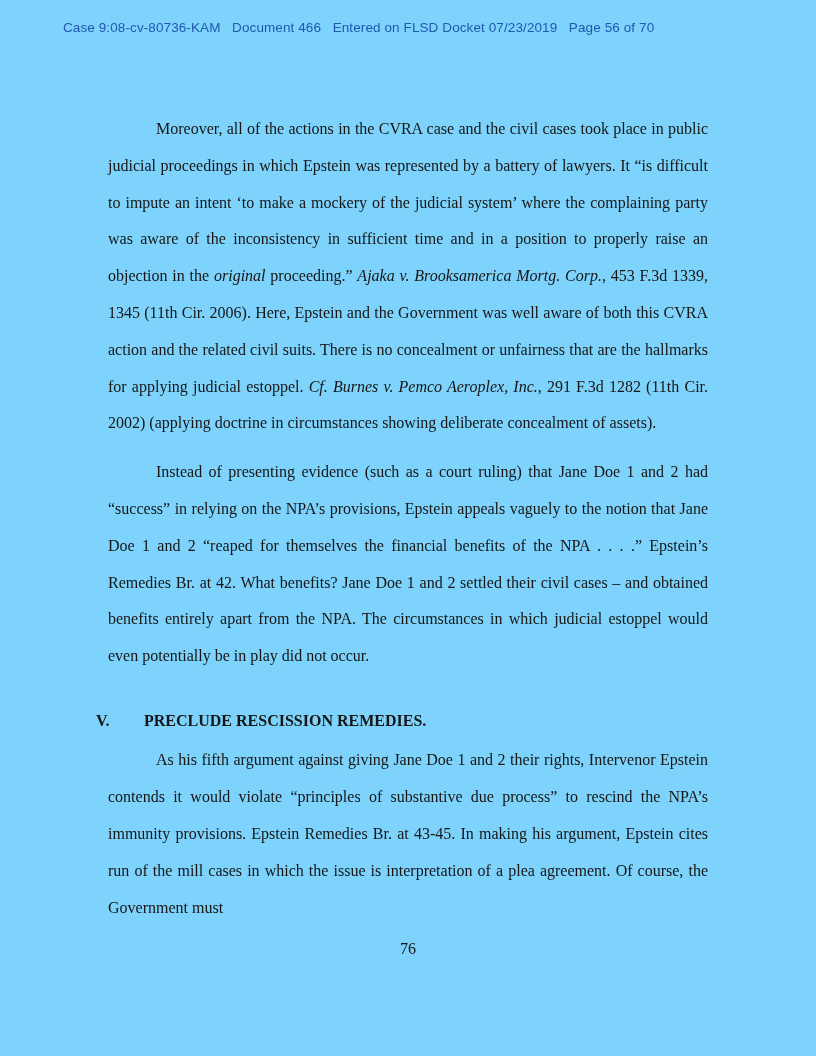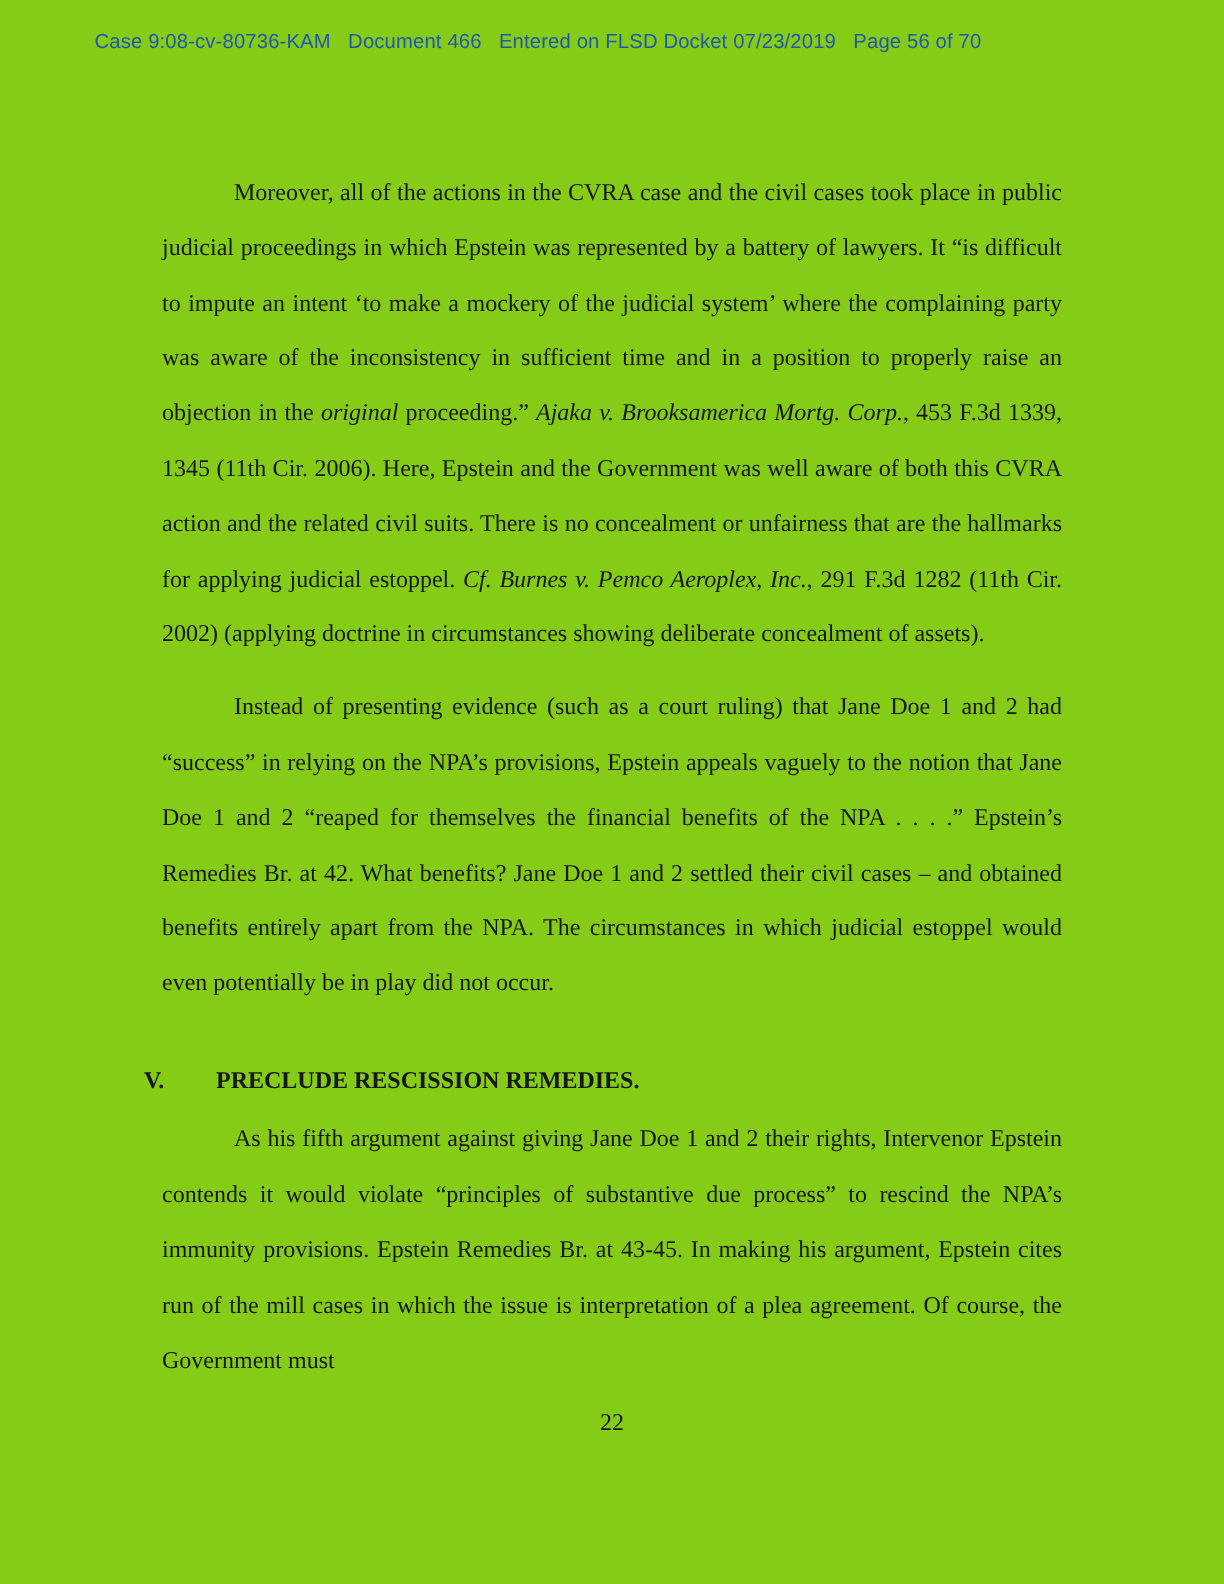--- a/index.html
+++ b/index.html
@@ -6,21 +6,21 @@
   body {
     width: 816px;
     height: 1056px;
     background: #ffffff;
     position: relative;
     overflow: hidden;
   }
   .page {
     position: absolute;
     inset: 0;
-    background: #84cc16;
+    background: #7dd3fc;
     font-family: "Liberation Serif", serif;
     color: #161616;
   }
   .stamp {
     position: absolute;
     top: 20px;
     left: 63px;
     font-family: "Liberation Sans", sans-serif;
     font-size: 13.5px;
     color: var(--header-color, #2257B0);
@@ -89,15 +89,15 @@
       <span class="hnum">V.</span>
       <div>
         <div class="hline-left">PRECLUDE RESCISSION REMEDIES.</div>
       </div>
     </div>
 
     <p class="para"><span>As his fifth argument against giving Jane Doe 1 and 2 their rights, Intervenor Epstein contends it would violate “principles of substantive due process” to rescind the NPA’s immunity provisions.  Epstein Remedies Br. at 43-45.  In making his argument, Epstein cites run of the mill cases in which the issue is interpretation of a plea agreement.  Of course, the Government must</span></p>
 
   </div>
 
-  <div class="pageno">22</div>
+  <div class="pageno">76</div>
 
 </div>
 
 </body></html>

